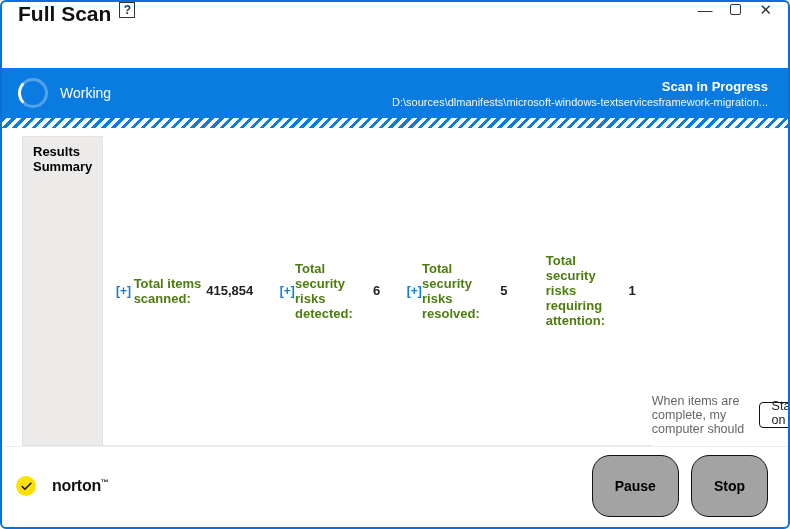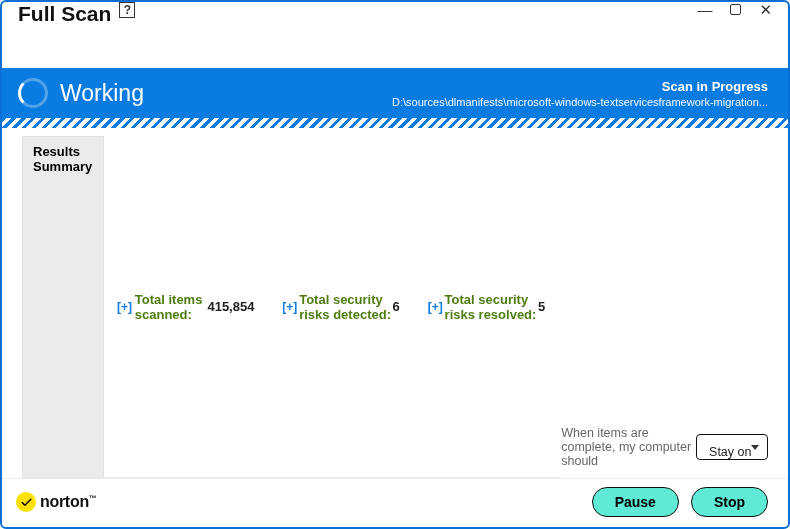--- a/index.html
+++ b/index.html
@@ -7,21 +7,21 @@
   .window { width: 790px; height: 529px; border: 2px solid #0a6fd6; border-radius: 6px; display: flex; flex-direction: column; overflow: hidden; background: #fff; }
   .titlebar { height: 66px; display: flex; align-items: flex-start; padding: 0 16px; }
   .title { font-size: 21px; font-weight: 700; color: #111; }
   .help-box { display: inline-flex; width: 16px; height: 16px; border: 1.5px solid #333; align-items: center; justify-content: center; font-size: 12px; margin-left: 8px; color: #333; font-weight: 600; }
   .win-controls { margin-left: auto; display: flex; gap: 18px; align-items: center; }
   .win-controls span { font-size: 15px; color: #333; cursor: pointer; line-height: 1; }
   .win-controls .sq { width: 11px; height: 11px; border: 1.5px solid #333; border-radius: 2px; display: inline-block; }
 
   .blue-band { background: #0a7be0; color: #fff; padding: 10px 20px 10px 16px; display: flex; align-items: center; }
   .spinner { width: 30px; height: 30px; border: 3px solid rgba(255,255,255,0.3); border-left-color: #fff; border-radius: 50%; margin-right: 12px; flex-shrink: 0; }
-  .working { font-size: 23px; font-weight: 400; }
+  .working { font-size: 14px; font-weight: 400; }
   .band-right { margin-left: auto; text-align: right; font-size: 12px; }
   .band-right .sip { font-weight: 700; font-size: 13px; margin-bottom: 2px; }
   .band-right .path { font-size: 11px; opacity: 0.95; }
 
   .hatch {
     height: 10px;
     background: repeating-linear-gradient(135deg, #0a7be0 0, #0a7be0 3px, #fff 3px, #fff 7px);
   }
 
   .content { padding: 8px 20px 0 20px; flex: 1; display: flex; flex-direction: row; }
@@ -30,27 +30,27 @@
   .expand { color: #0a7be0; font-weight: 700; width: 36px; text-align: center; font-size: 12px; cursor: pointer; }
   .expand.blank { visibility: hidden; }
   .row-label { font-weight: 700; color: #4d7c0f; }
   .row-val { margin-left: auto; font-weight: 600; padding-right: 6px; color: #222; }
 
   .complete-row { margin-top: auto; padding: 6px 0 10px 0; font-size: 12.5px; color: #666; display: flex; align-items: center; }
   .select-wrap { border: 1.5px solid #111; border-radius: 4px; position: relative; width: 115px; height: 26px; display: flex; align-items: flex-end; padding: 0 12px; font-size: 12.5px; color: #222; background: #fff; }
   .select-wrap::after { content: ""; position: absolute; right: 8px; top: 50%; margin-top: -2px; border-left: 4px solid transparent; border-right: 4px solid transparent; border-top: 5px solid #333; }
 
   .footer { border-top: 1px solid #eee; padding: 8px 20px 10px 14px; display: flex; align-items: center; }
-  .logo { display: flex; align-items: center; gap: 4px; }
+  .logo { display: flex; align-items: center; gap: 16px; }
   .logo-badge { width: 20px; height: 20px; border-radius: 50%; background: #ffe100; display: flex; align-items: center; justify-content: center; }
   .logo-badge svg { width: 13px; height: 13px; }
   .logo-text { font-weight: 700; font-size: 16px; letter-spacing: -0.3px; color: #111; }
   .logo-tm { font-size: 8px; vertical-align: super; }
   .footer-buttons { margin-left: auto; display: flex; gap: 12px; }
-  .btn { background: #5eead4; border: 1.5px solid #111; border-radius: 18px; padding: 6px 22px; font-size: 14px; font-weight: 600; cursor: pointer; }
+  .btn { background: #a3a3a3; border: 1.5px solid #111; border-radius: 18px; padding: 22px 22px; font-size: 14px; font-weight: 600; cursor: pointer; }
 </style>
 </head>
 <body>
 
 <div class="window">
 
   <div class="titlebar">
     <span class="title">Full Scan</span>
     <span class="help-box">?</span>
     <div class="win-controls">
@@ -82,20 +82,25 @@
     <div class="row">
       <span class="expand">[+]</span>
       <span class="row-label">Total security risks detected:</span>
       <span class="row-val">6</span>
     </div>
     <div class="row">
       <span class="expand">[+]</span>
       <span class="row-label">Total security risks resolved:</span>
       <span class="row-val">5</span>
     </div>
+    <div class="row">
+      <span class="expand blank"></span>
+      <span class="row-label">Total security risks requiring attention:</span>
+      <span class="row-val">1</span>
+    </div>
 
     <div class="complete-row">
       <span>When items are complete, my computer should</span>
       <div class="select-wrap">
         <span>Stay on</span>
       </div>
     </div>
   </div>
 
   <div class="footer">

